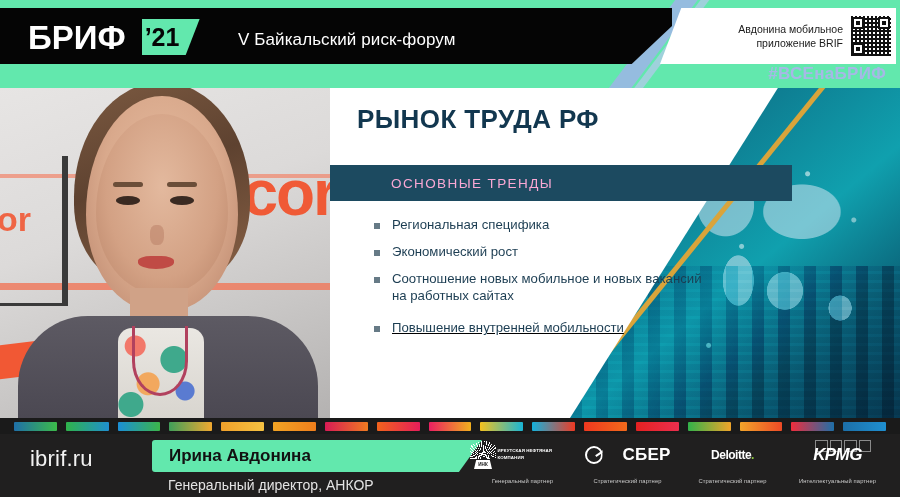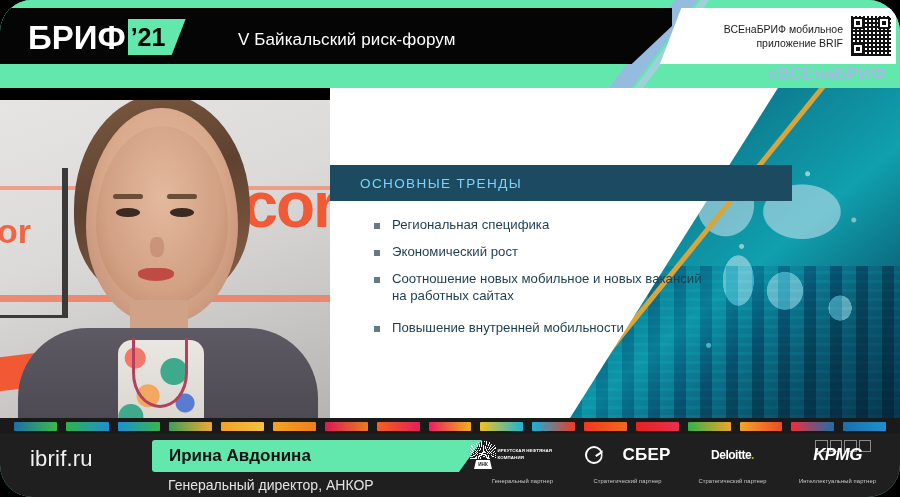--- a/index.html
+++ b/index.html
@@ -1,35 +1,35 @@
 <!DOCTYPE html>
 <html><head>
 <meta charset="utf-8">
 <style>
   * { margin:0; padding:0; box-sizing:border-box; }
   html,body{ background:#000; }
   body{
     width:900px; height:497px; overflow:hidden; position:relative;
     font-family:"Liberation Sans", sans-serif;
   }
-  #stage{ position:absolute; inset:0; width:900px; height:497px; background:#64e9ae; overflow:hidden;border-radius:32px; }
+  #stage{ position:absolute; inset:0; width:900px; height:497px; background:#64e9ae; overflow:hidden; }
 
   
   .topband{ position:absolute; left:0; top:0; width:900px; height:88px; background:#62e8ad; overflow:hidden; }
   .diag-stripe{ position:absolute; width:18px; height:230px; background:#9fb4e8; opacity:.85;
                 transform:rotate(37deg); top:-60px; left:636px; }
   .diag-stripe.s2{ left:660px; width:7px; background:#b9c7ee; opacity:.7; }
   .topbar-black{
     position:absolute; left:0; top:8px; width:672px; height:56px; background:#050505;
     clip-path: polygon(0 0, 100% 0, 100% 32%, 94% 100%, 0 100%);
   }
   .logo-wrap{ position:absolute; left:28px; top:18px; height:38px; display:flex; align-items:center; }
   .logo-brif{ color:#ffffff; font-size:33px; font-weight:bold; letter-spacing:0px; line-height:1; }
   .logo-year{
-    margin-left:2px; position:relative; width:58px; height:36px; background:#62e8ad;
+    margin-left:16px; position:relative; width:58px; height:36px; background:#62e8ad;
     clip-path: polygon(0 0, 100% 0, 76% 100%, 0 100%);
     display:flex; align-items:center; justify-content:flex-start;
   }
   .logo-year span{ color:#050505; font-size:25px; font-weight:bold; padding-left:3px; line-height:1; }
   .forum-title{ position:absolute; left:238px; top:30px; color:#fff; font-size:17px; letter-spacing:.1px; }
 
   
   .promo{
     position:absolute; left:660px; top:8px; width:236px; height:56px; background:#fff;
     clip-path: polygon(9% 0, 100% 0, 100% 100%, 0 100%);
@@ -51,21 +51,21 @@
   }
   .qr::before{ left:1px; top:1px; }
   .qr::after{ right:1px; top:1px; }
   .qr i{ left:1px; bottom:1px; }
   .hashtag{ position:absolute; right:14px; top:64px; font-size:17px; font-weight:bold; color:#a6b8e6; letter-spacing:.3px; }
 
   
   .content{ position:absolute; left:0; top:88px; width:900px; height:330px; background:#000; }
 
   
-  .webcam{ position:absolute; left:0; top:12px; width:330px; height:330px; overflow:hidden; background:#cfcfcf; }
+  .webcam{ position:absolute; left:0; top:0; width:330px; height:330px; overflow:hidden; background:#cfcfcf; }
   .cam-wall{ position:absolute; inset:0;
     background:linear-gradient(160deg,#e7e5e4 0%,#dcdad9 40%,#c9c7c6 70%,#b4b2b1 100%); }
   .cam-line{ position:absolute; left:0; top:86px; width:330px; height:4px; background:#f08a70; opacity:.75; }
   .cam-line.l2{ top:195px; height:7px; background:#ef7b5f; opacity:.85; }
   .cam-frame{ position:absolute; left:-4px; top:68px; width:72px; height:150px; border:3px solid #3a3a3a; border-top:none;}
   .cam-frame2{ position:absolute; left:62px; top:68px; width:3px; height:150px; background:#3a3a3a; }
   .cam-ancor{ position:absolute; right:-6px; top:68px; font-size:64px; font-weight:bold; color:#f2512b; letter-spacing:-2px; opacity:.93;}
   .cam-or{ position:absolute; left:-3px; top:112px; font-size:34px; font-weight:bold; color:#f2512b; opacity:.85; }
   .cam-orange-blk{ position:absolute; left:0; bottom:46px; width:120px; height:34px; background:#f2512b; transform:skewY(-7deg); opacity:.95;}
   .head{ position:absolute; left:86px; top:8px; width:152px; height:215px;
@@ -96,26 +96,26 @@
       radial-gradient(circle at 15% 85%, #3fa98c 0 12px, transparent 13px),
       linear-gradient(180deg,#eae7e2,#d8d5cf);
     border-radius:14px 14px 0 0; }
   .necklace{ position:absolute; left:132px; top:238px; width:56px; height:70px;
     border:3px solid #b1415e; border-top:none; border-radius:0 0 60% 60%; }
 
   
   .slide{ position:absolute; left:330px; top:0; width:570px; height:330px; background:#fff; overflow:hidden; }
   .slide-title{ position:absolute; left:27px; top:16px; font-size:26px; font-weight:bold; color:#12374f; letter-spacing:.4px; }
   .slide-band{ position:absolute; left:0; top:77px; width:462px; height:36px; background:#1c4a60; display:flex; align-items:center; }
-  .slide-band span{ color:#7dd3fc; font-size:13.5px; letter-spacing:1.4px; padding-left:30px; }
+  .slide-band span{ color:#f9a8d4; font-size:13.5px; letter-spacing:1.4px; padding-left:61px; }
   .bullets{ position:absolute; left:44px; top:128px; width:330px; }
   .bullet{ display:flex; align-items:flex-start; margin-bottom:9px; }
   .bullet .bdot{ width:6px; height:6px; background:#667a86; margin:7px 12px 0 0; flex:none; }
   .bullet .btxt{ font-size:13.2px; color:#1c3d52; line-height:1.35; }
-  .bullet.gap{ margin-top:14px; }
+  .bullet.gap{ margin-top:14px;text-decoration:underline; }
 
   
   .cityimg{
     position:absolute; right:0; top:0; width:330px; height:330px;
     clip-path: polygon(100% 0, 100% 100%, 0 100%, 63% 0);
     background:
       radial-gradient(circle at 72% 26%, rgba(255,255,255,.55) 0 2px, transparent 3px),
       radial-gradient(circle at 52% 48%, rgba(255,255,255,.5) 0 2px, transparent 3px),
       radial-gradient(circle at 86% 40%, rgba(255,255,255,.45) 0 2px, transparent 3px),
       radial-gradient(circle at 42% 78%, rgba(255,255,255,.5) 0 2px, transparent 3px),
@@ -200,21 +200,21 @@
     <div class="logo-wrap">
       <div class="logo-brif">БРИФ</div>
       <div class="logo-year">
         <span>’21</span>
       </div>
     </div>
     <div class="forum-title">V Байкальский риск-форум</div>
 
     <div class="promo">
       <div class="promo-text">
-        <div>ВСЕнаБРИФ мобильное</div>
+        <div>Авдонина мобильное</div>
         <div>приложение BRIF</div>
       </div>
       <div class="qr">
           <i></i>
         </div>
     </div>
 
     <div class="hashtag">#ВСЕнаБРИФ</div>
   </div>
 
@@ -243,20 +243,21 @@
       <div class="blouse"></div>
       <div class="necklace"></div>
     </div>
 
     <div class="slide">
       <div class="cityimg">
         <div class="worldmap"></div>
         <div class="citybld"></div>
         <div class="goldline"></div>
       </div>
+      <div class="slide-title">РЫНОК ТРУДА РФ</div>
       <div class="slide-band">
         <span>ОСНОВНЫЕ ТРЕНДЫ</span>
       </div>
       <div class="bullets">
         <div class="bullet">
           <div class="bdot"></div>
           <div class="btxt">Региональная специфика</div>
         </div>
         <div class="bullet">
           <div class="bdot"></div>

